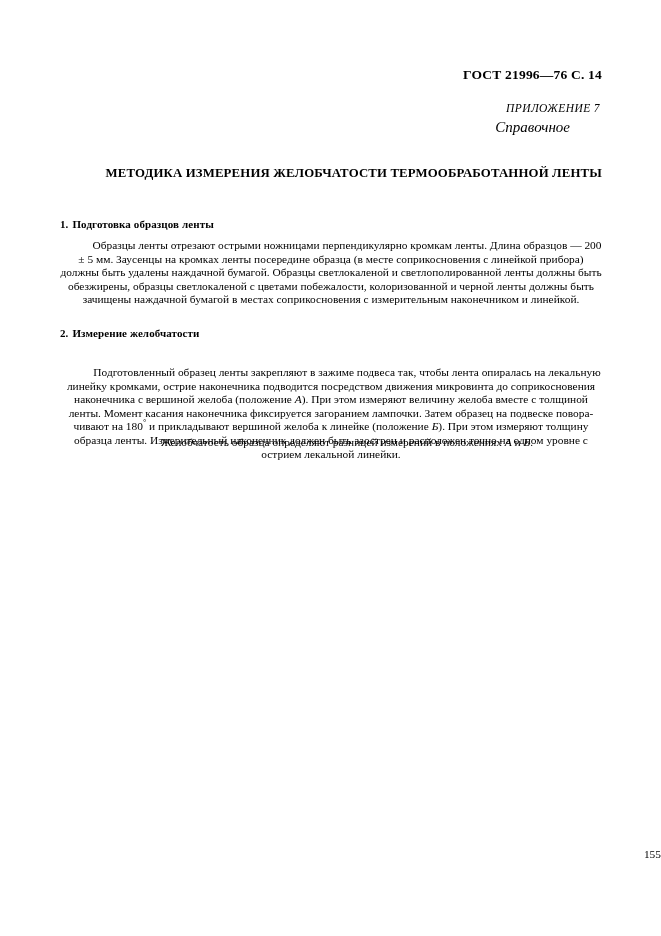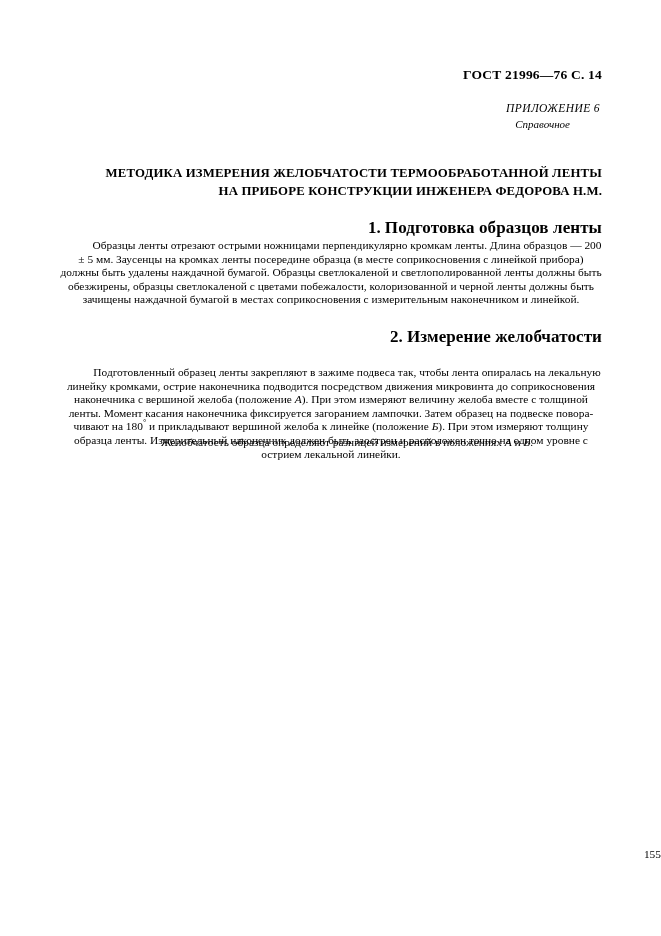--- a/index.html
+++ b/index.html
@@ -47,21 +47,21 @@
     text-align: right;
     font-style: italic;
     line-height: 1.45;
   }
   .appendix-title {
     font-size: 11.5px;
     letter-spacing: 0.4px;
     padding-right: 2px;
   }
   .appendix-kind {
-    font-size: 11px;
+    font-size: 15px;
     padding-right: 32px;
   }
 
   
   .doc-title {
     position: absolute;
     top: 140px;
     left: 60px;
     width: 542px;
     text-align: right;
@@ -70,22 +70,22 @@
     line-height: 1.42;
     letter-spacing: 0.15px;
   }
   .doc-title .line { display: block; }
 
   
   .section-heading {
     position: absolute;
     left: 60px;
     width: 542px;
-    text-align: right;
-    font-size: 17px;
+    text-align: left;
+    font-size: 11px;
     font-weight: bold;
     letter-spacing: 0.1px;
   }
   .section-heading .num { margin-right: 4px; }
   #heading-1 { top: 194px; }
   #heading-2 { top: 303px; }
 
   
   .body-block {
     position: absolute;
@@ -131,27 +131,26 @@
   }
 </style>
 </head>
 <body>
 
 <div class="page">
 
   <div class="running-head">ГОСТ 21996—76 С. 14</div>
 
   <div class="appendix-block">
-    <div class="appendix-title">ПРИЛОЖЕНИЕ 6</div>
+    <div class="appendix-title">ПРИЛОЖЕНИЕ 7</div>
     <div class="appendix-kind">Справочное</div>
   </div>
 
   <div class="doc-title">
     <span class="line">МЕТОДИКА ИЗМЕРЕНИЯ ЖЕЛОБЧАТОСТИ ТЕРМООБРАБОТАННОЙ ЛЕНТЫ</span>
-    <span class="line">НА ПРИБОРЕ КОНСТРУКЦИИ ИНЖЕНЕРА ФЕДОРОВА Н.М.</span>
   </div>
 
   <div class="section-heading" id="heading-1">
     <span class="num">1.</span><span>Подготовка образцов ленты</span>
   </div>
 
   <div class="body-block" id="para-1">
     <p>Образцы ленты отрезают острыми ножницами перпендикулярно кромкам ленты. Длина образцов — 200 ± 5 мм. Заусенцы на кромках ленты посередине образца (в месте соприкосновения с линейкой прибора) должны быть удалены наждачной бумагой. Образцы светлокаленой и светлополированной ленты должны быть обезжирены, образцы светлокаленой с цветами побежалости, колоризованной и черной ленты должны быть зачищены наждачной бумагой в местах соприкосновения с измерительным наконечником и линейкой.</p>
   </div>
 

